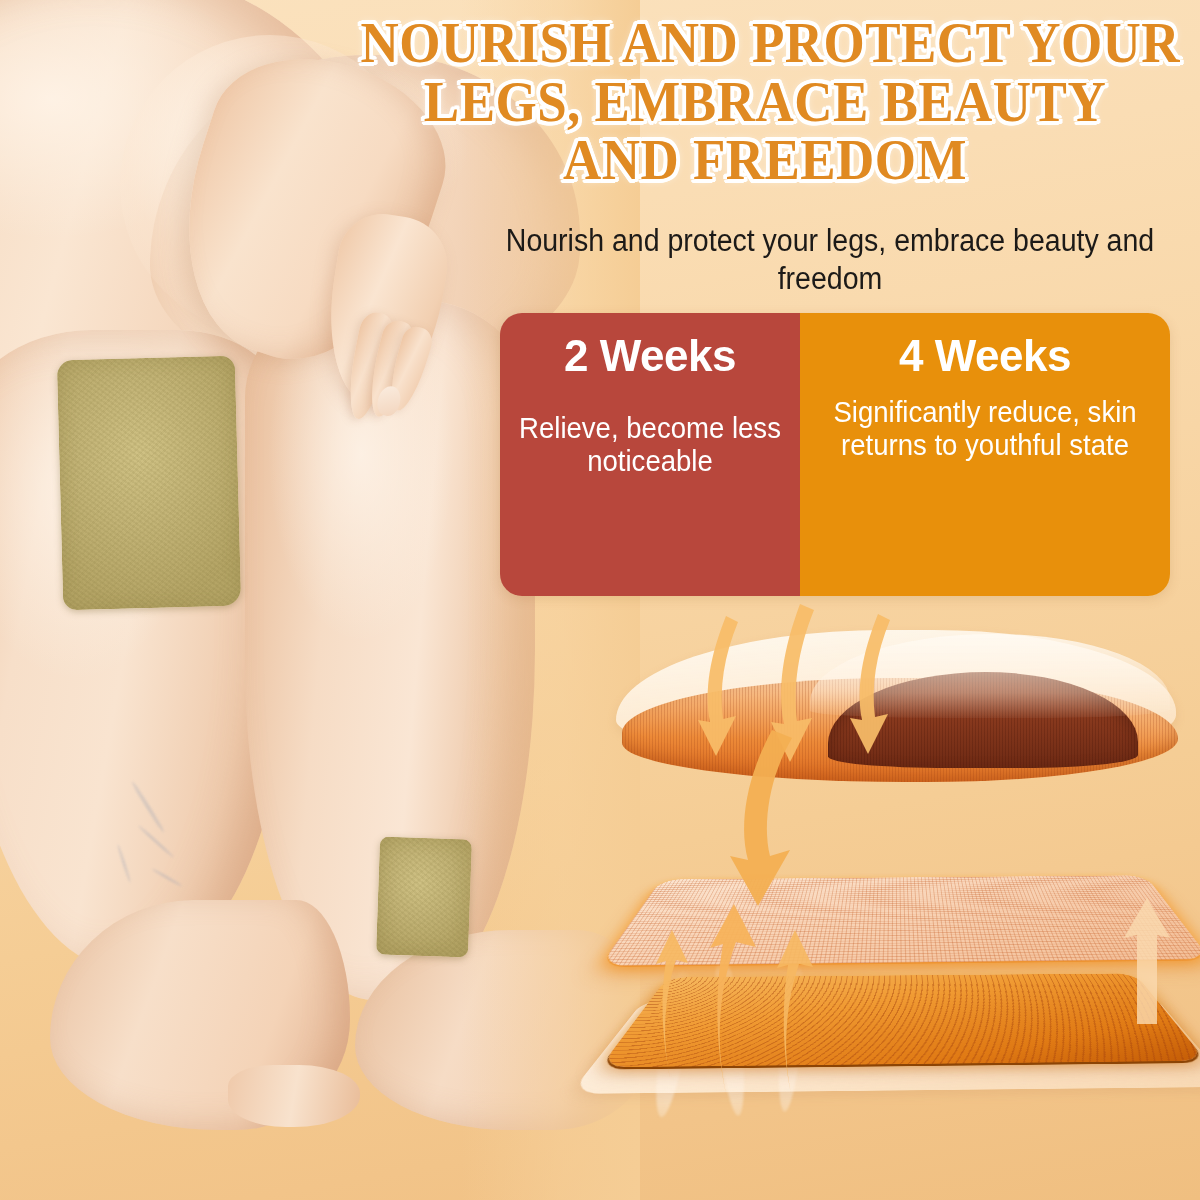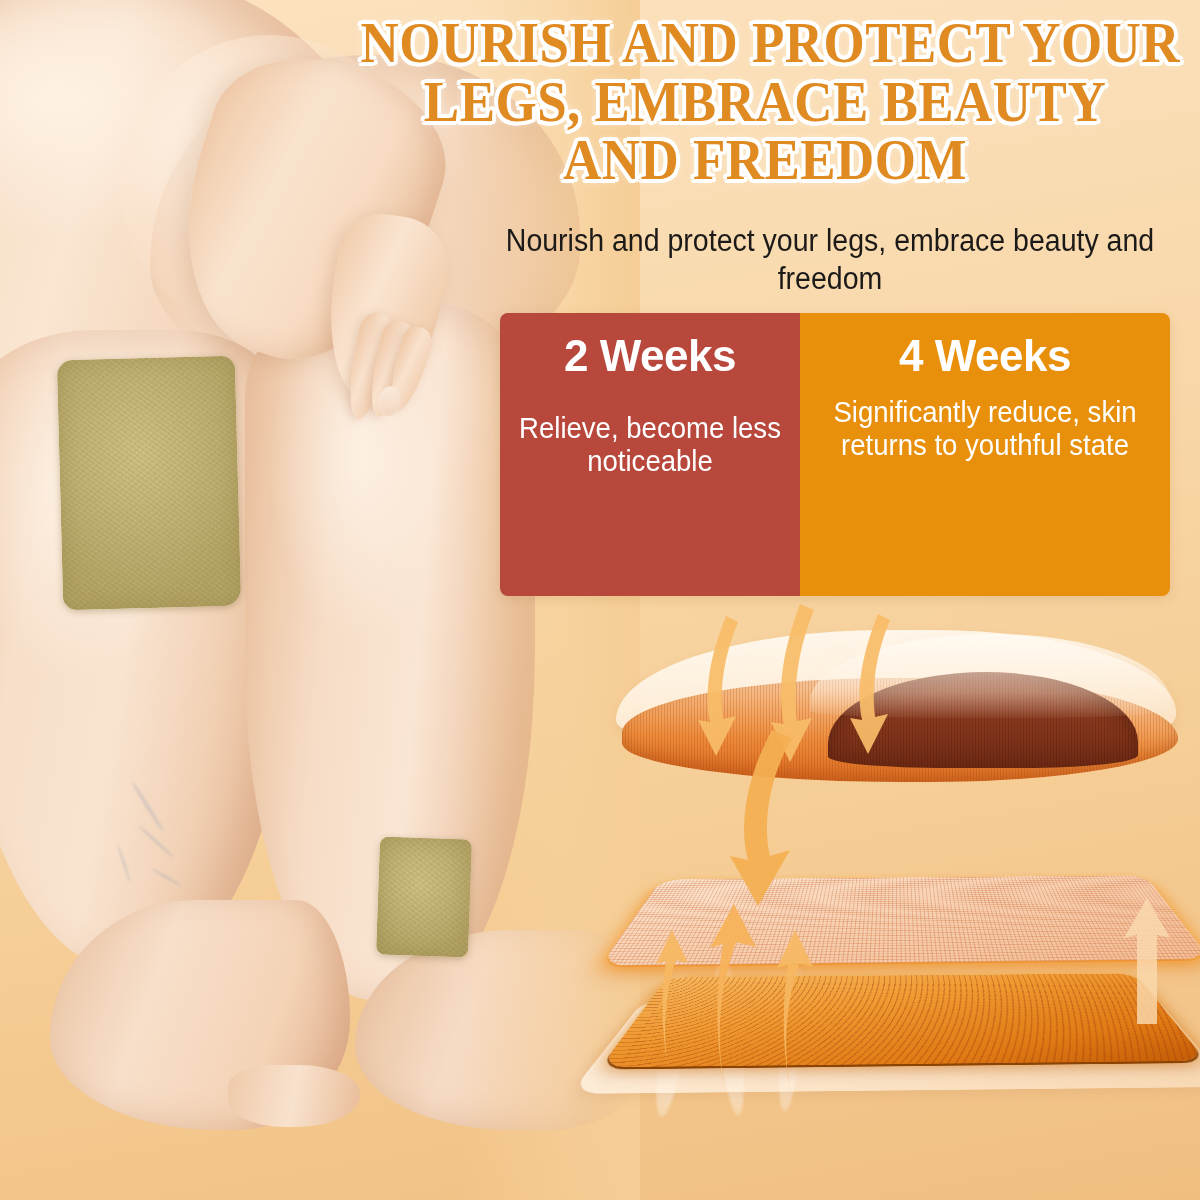--- a/index.html
+++ b/index.html
@@ -225,21 +225,21 @@
     transform:scaleX(.92);
     transform-origin:50% 0;
   }
 
   
   .compare-card{
     position:absolute;
     left:500px; top:313px;
     width:670px; height:283px;
     display:flex;
-    border-radius:8px;
+    border-radius:22px;
     overflow:hidden;
     box-shadow:0 3px 12px rgba(150,95,40,.16);
   }
   .panel{
     flex:1 1 0;
     padding:18px 12px 14px;
     display:flex;
     flex-direction:column;
     align-items:center;
     color:#fff;

